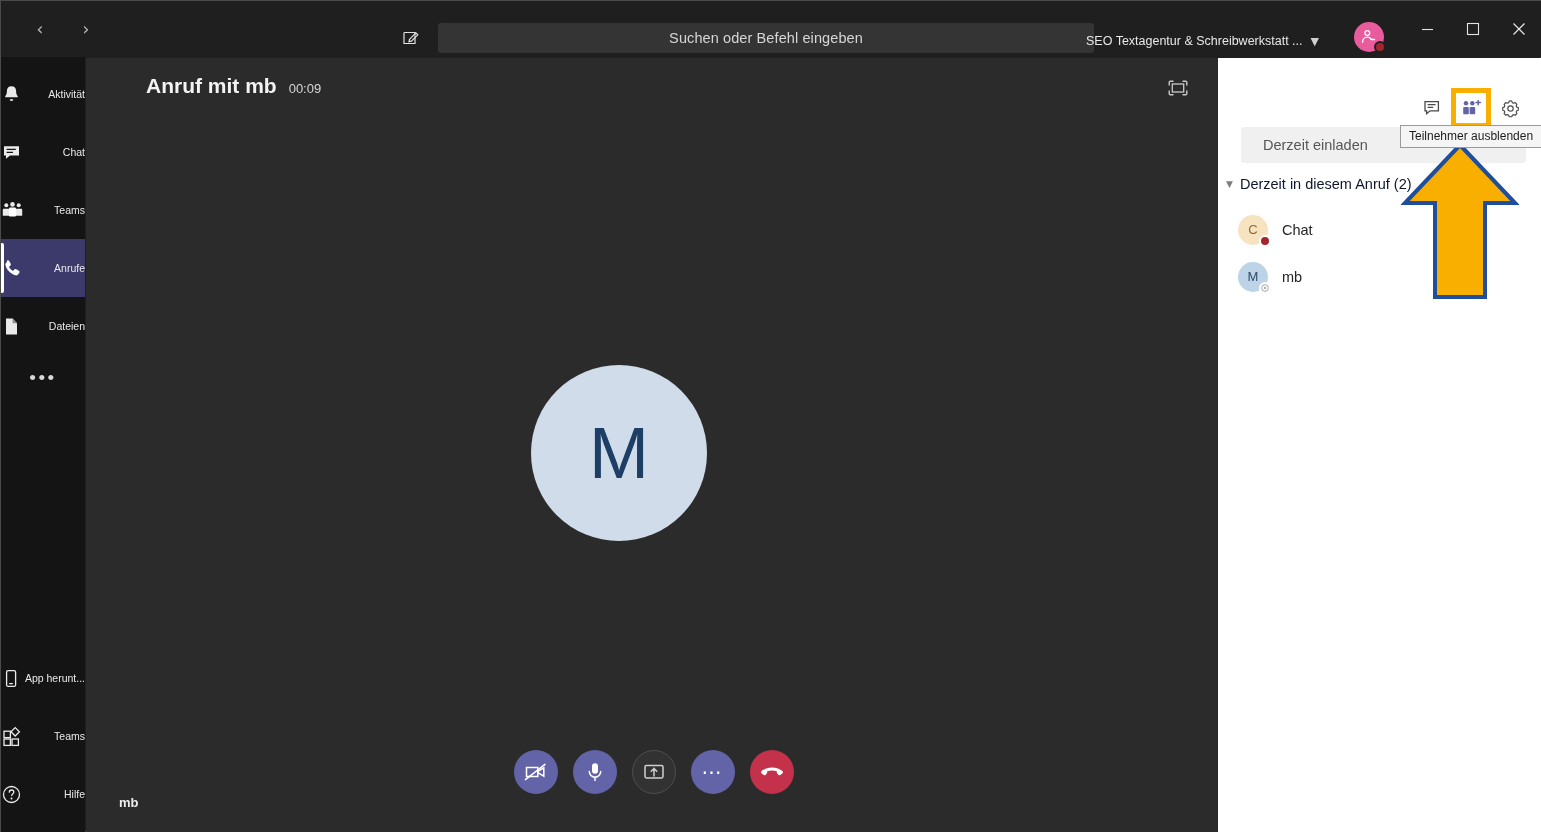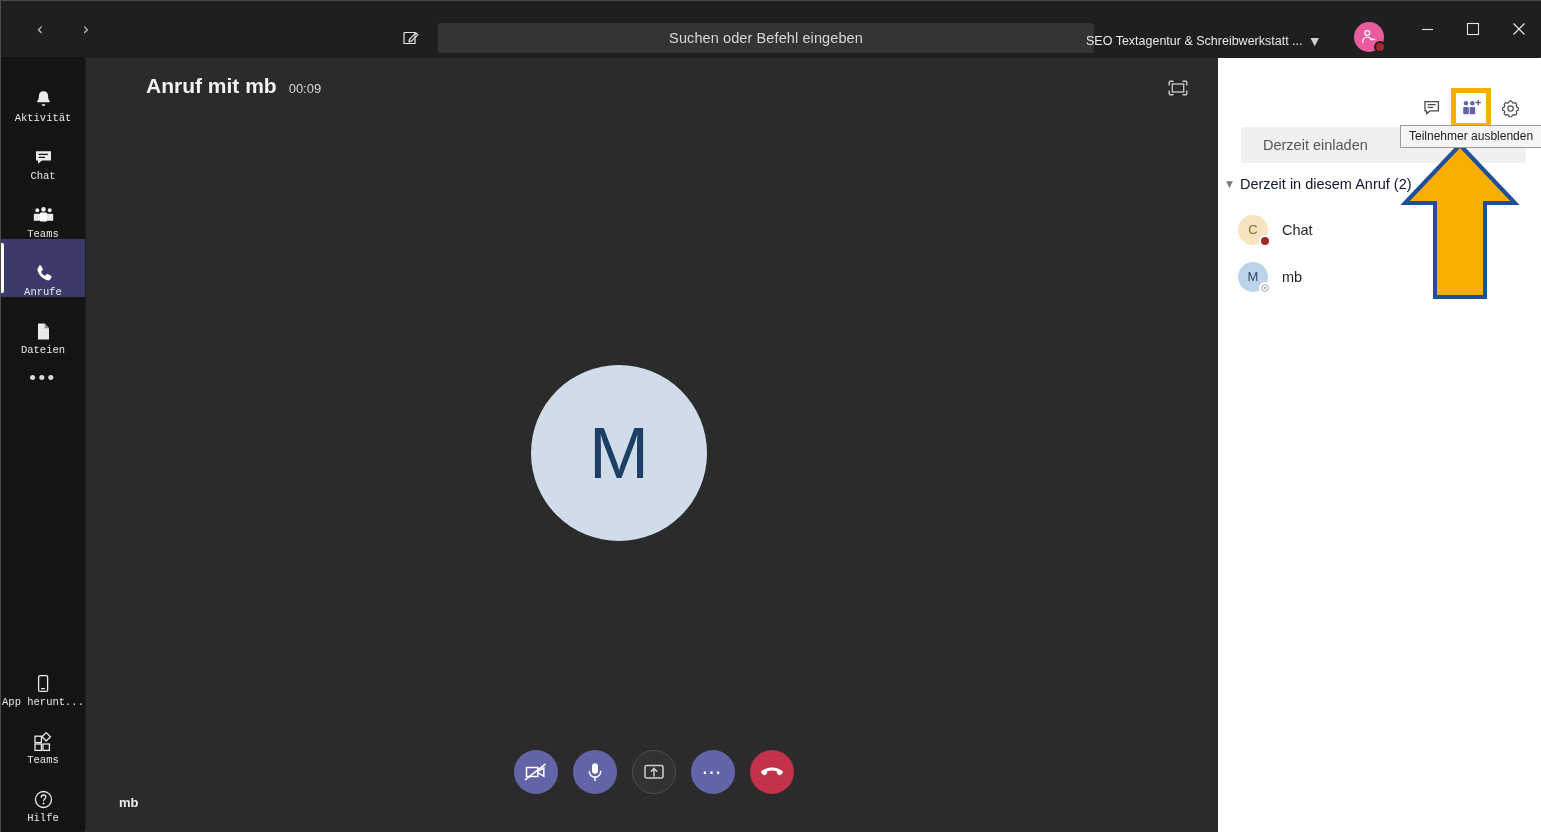--- a/index.html
+++ b/index.html
@@ -81,22 +81,22 @@
   #win-close{ right: 0px; }
 
   
   #rail {
     position: absolute; left: 0; top: 56px;
     width: 84px; height: 776px;
     background: #151414;
   }
   .rail-item {
     width: 84px; height: 58px;
-    display: flex; flex-direction: column; align-items: center; justify-content: flex-end;
-    gap: 3px; cursor: pointer; position: relative; font-family: Liberation Mono, monospace;
+    display: flex; flex-direction: row; align-items: center; justify-content: space-between;
+    gap: 3px; cursor: pointer; position: relative;
   }
   .rail-item .lbl { color: #e9e9e9; font-size: 10.5px; line-height: 1; }
   .rail-item.active { background: #3b3a6b; }
   .rail-item.active::before {
     content: ""; position: absolute; left: 0; top: 4px;
     width: 3px; height: 50px; background: #ffffff; border-radius: 0 2px 2px 0;
   }
   #rail-top { padding-top: 8px; }
   #rail-more {
     width: 84px; height: 46px; display: flex; align-items: center; justify-content: center;

